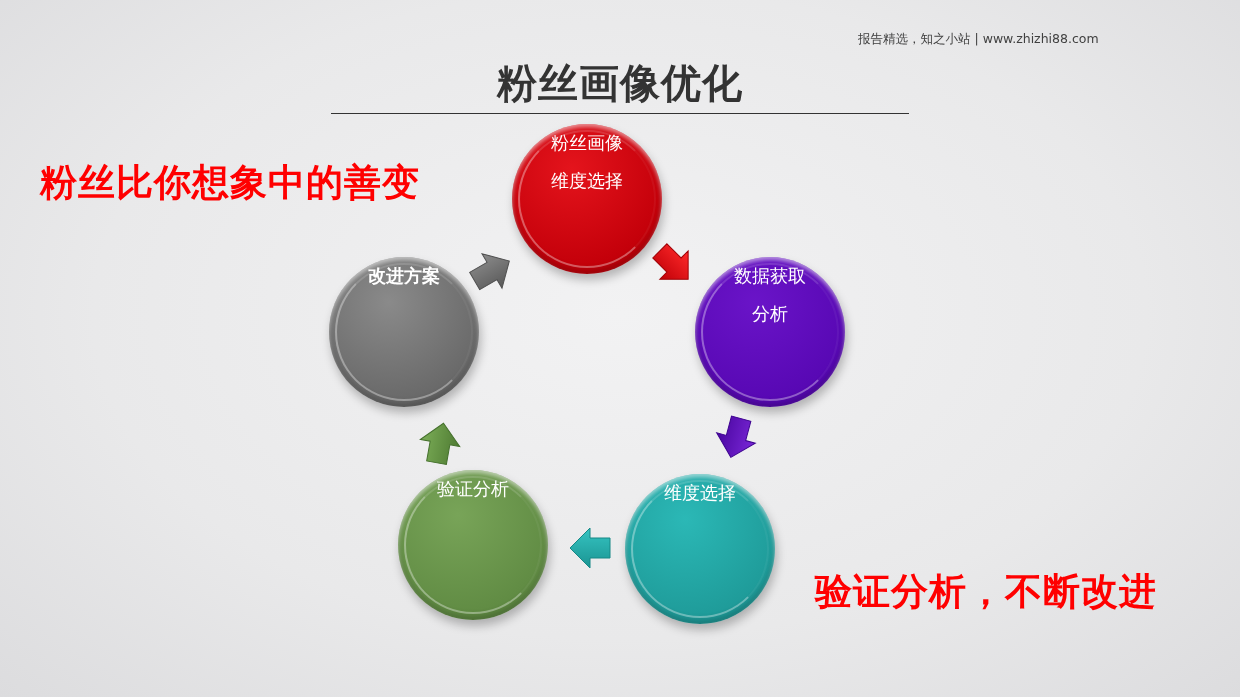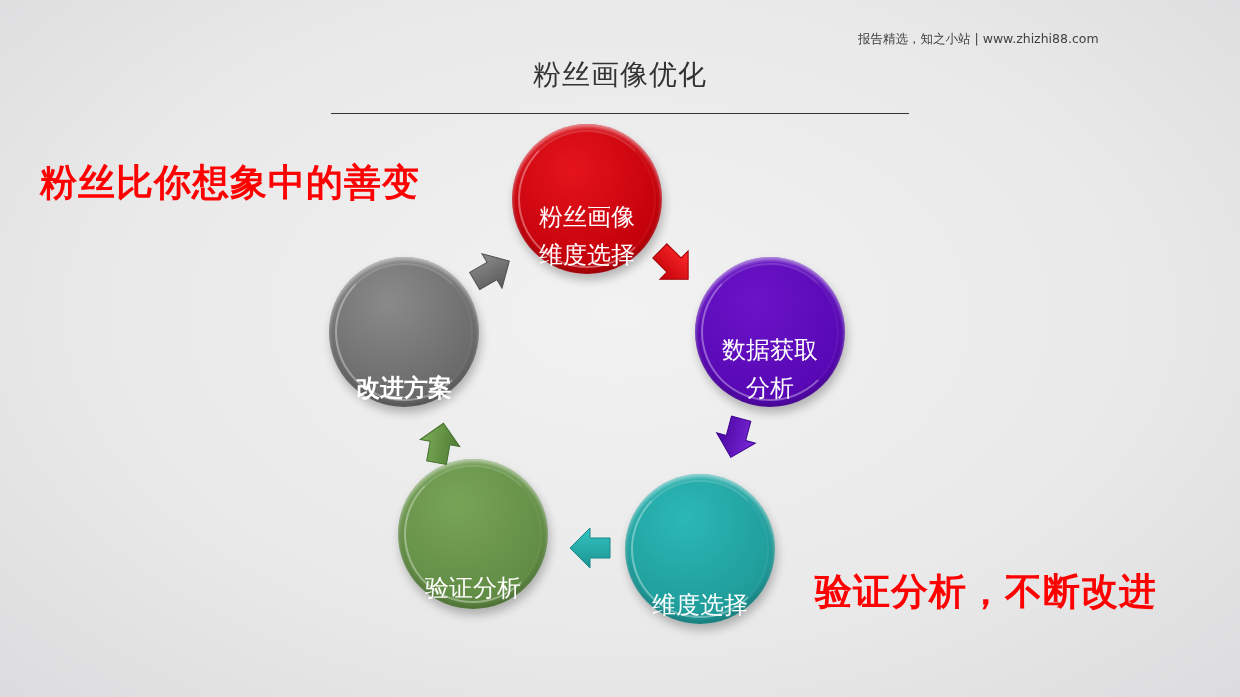--- a/index.html
+++ b/index.html
@@ -7,50 +7,51 @@
     width: 1240px; height: 697px; overflow: hidden; position: relative;
     background: radial-gradient(ellipse at 50% 45%, #f2f2f3 0%, #e9e9ea 60%, #dcdcde 100%);
     font-family: "DejaVu Sans", "Liberation Sans", sans-serif;
   }
   .watermark {
     position: absolute; left: 858px; top: 31px;
     font-size: 12.5px; color: #404040; white-space: nowrap;
   }
   .title {
     position: absolute; left: 330px; width: 580px; top: 56px;
-    text-align: center; font-size: 28px; color: #333;
+    text-align: center; font-size: 40px; color: #333;
     letter-spacing: 1px;
+    font-weight: bold;
   }
   .title-rule {
     position: absolute; left: 331px; top: 113px; width: 578px; height: 1px;
     background: #333;
   }
   .slogan {
     position: absolute; color: #ff0000; font-weight: bold; white-space: nowrap;
     font-size: 37px; letter-spacing: 1px;
   }
   .slogan.left { left: 40px; top: 158px; font-family: Liberation Mono, monospace; }
   .slogan.right { left: 815px; top: 567px; }
   .node {
     position: absolute; width: 150px; height: 150px; border-radius: 50%;
-    display: flex; align-items: flex-end; justify-content: center;
-    text-align: center; color: #fff; font-size: 24px; line-height: 38px;
+    display: flex; align-items: flex-start; justify-content: center;
+    text-align: center; color: #fff; font-size: 18px; line-height: 38px;
     box-shadow: 2px 6px 10px rgba(0,0,0,0.25), inset 0 3px 4px rgba(255,255,255,0.55), inset 0 -4px 6px rgba(0,0,0,0.2);
   }
   .node::after {
     content: ""; position: absolute; left: 6px; top: 6px; right: 6px; bottom: 6px;
     border-radius: 50%; border: 2px solid rgba(255,255,255,0.35);
     border-right-color: rgba(255,255,255,0.05); border-top-color: rgba(255,255,255,0.15);
     pointer-events: none;
   }
   .node span { display: block; }
   .n1 { left: 512px; top: 124px; background: radial-gradient(circle at 40% 30%, #e4141c, #c4000a 70%, #a80008); }
   .n2 { left: 695px; top: 257px; background: radial-gradient(circle at 40% 30%, #6a14c8, #5808b4 70%, #4a04a0); }
   .n3 { left: 625px; top: 474px; background: radial-gradient(circle at 40% 30%, #2bb8b6, #1f9c9a 70%, #188684); }
-  .n4 { left: 398px; top: 459px; background: radial-gradient(circle at 40% 30%, #78a458, #618c44 70%, #527a38); font-family: Liberation Mono, monospace; }
+  .n4 { left: 398px; top: 470px; background: radial-gradient(circle at 40% 30%, #78a458, #618c44 70%, #527a38); }
   .n5 { left: 329px; top: 257px; background: radial-gradient(circle at 40% 30%, #8a8a8a, #6a6a6a 70%, #5a5a5a); font-weight: bold; }
   .arrow { position: absolute; width: 44px; height: 44px; }
   .arrow svg { width: 100%; height: 100%; overflow: visible; }
 </style>
 </head>
 <body>
 
 <div class="watermark">报告精选，知之小站 | www.zhizhi88.com</div>
 <div class="title">粉丝画像优化</div>
 <div class="title-rule"></div>

